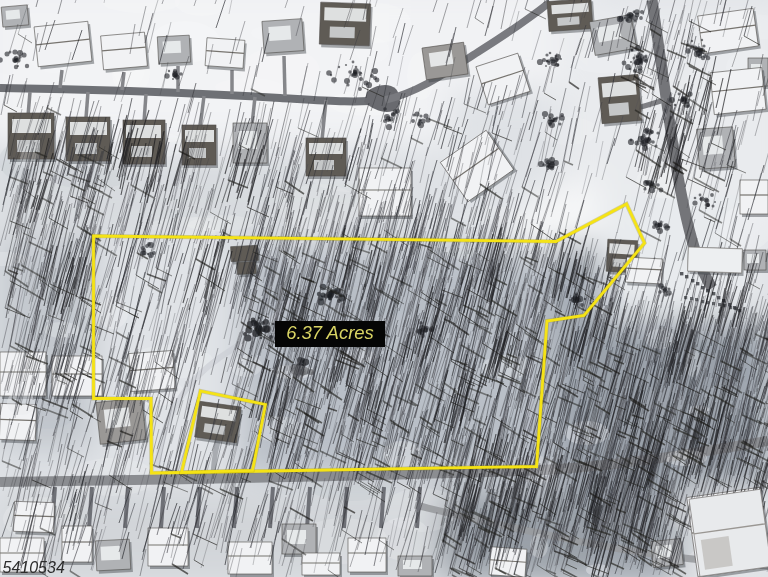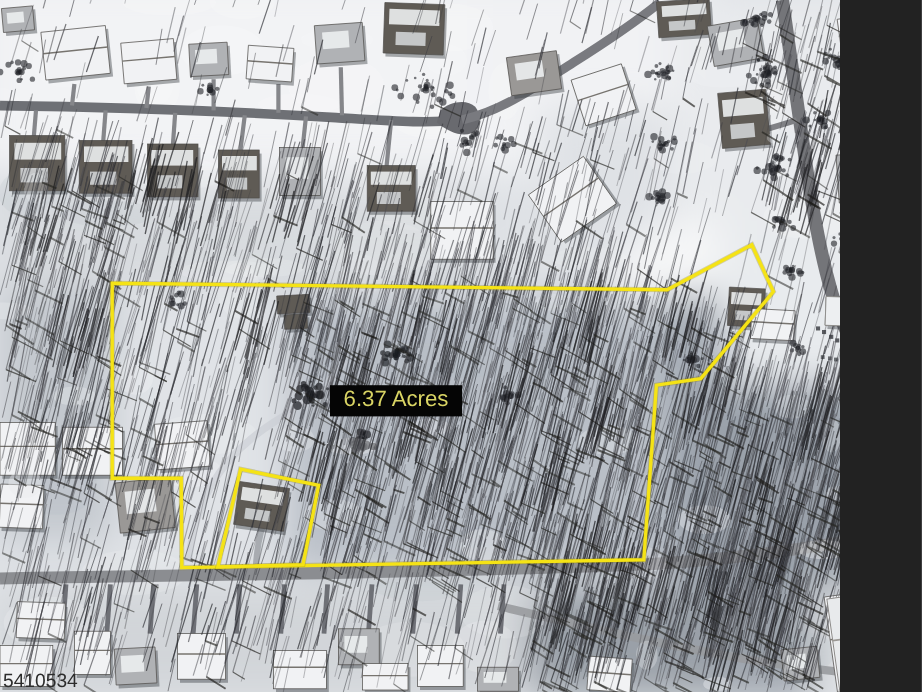--- a/index.html
+++ b/index.html
@@ -1,14 +1,14 @@
 <!DOCTYPE html>
 <html><head><meta charset="utf-8"><style>
 html,body{margin:0;padding:0;background:#222;}
-#stage{position:relative;width:700px;height:577px;overflow:hidden;font-family:"Liberation Sans", sans-serif;}
+#stage{position:relative;width:768px;height:577px;overflow:hidden;font-family:"Liberation Sans", sans-serif;font-style:italic;}
 </style></head><body>
 <div id="stage">
 <svg width="768" height="577" viewBox="0 0 768 577">
 <defs>
         <filter id="soft" x="-30%" y="-30%" width="160%" height="160%">
           <feGaussianBlur stdDeviation="16"></feGaussianBlur>
         </filter>
       </defs>
 
 <rect x="0" y="0" width="768" height="577" fill="#dfe2e6"></rect>

